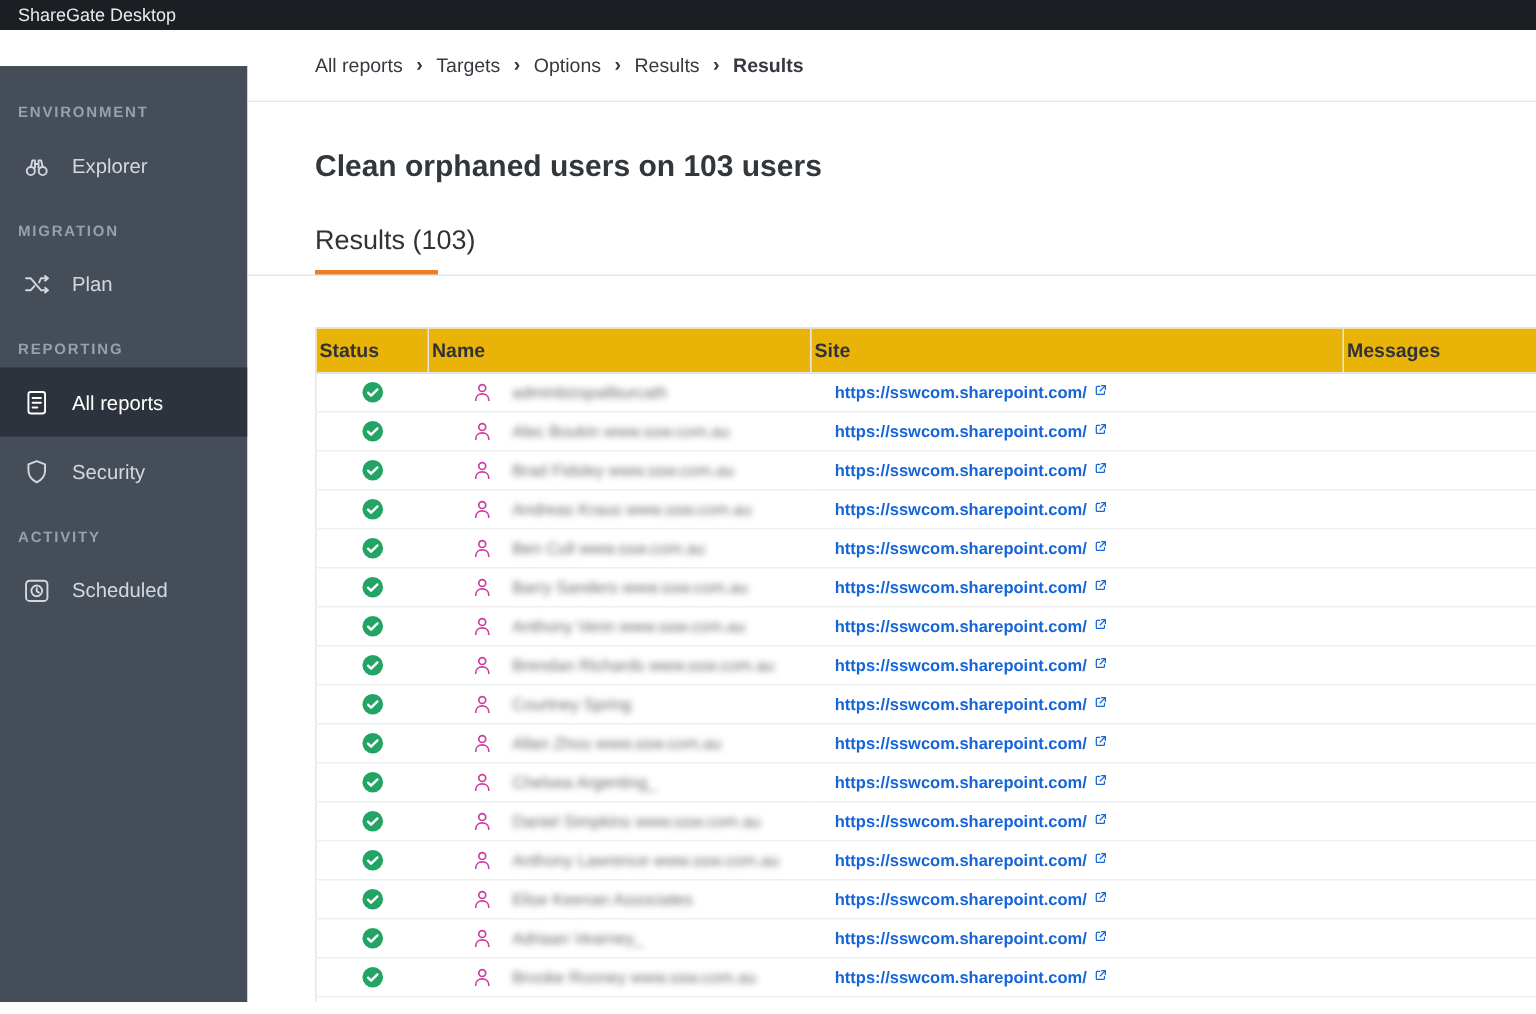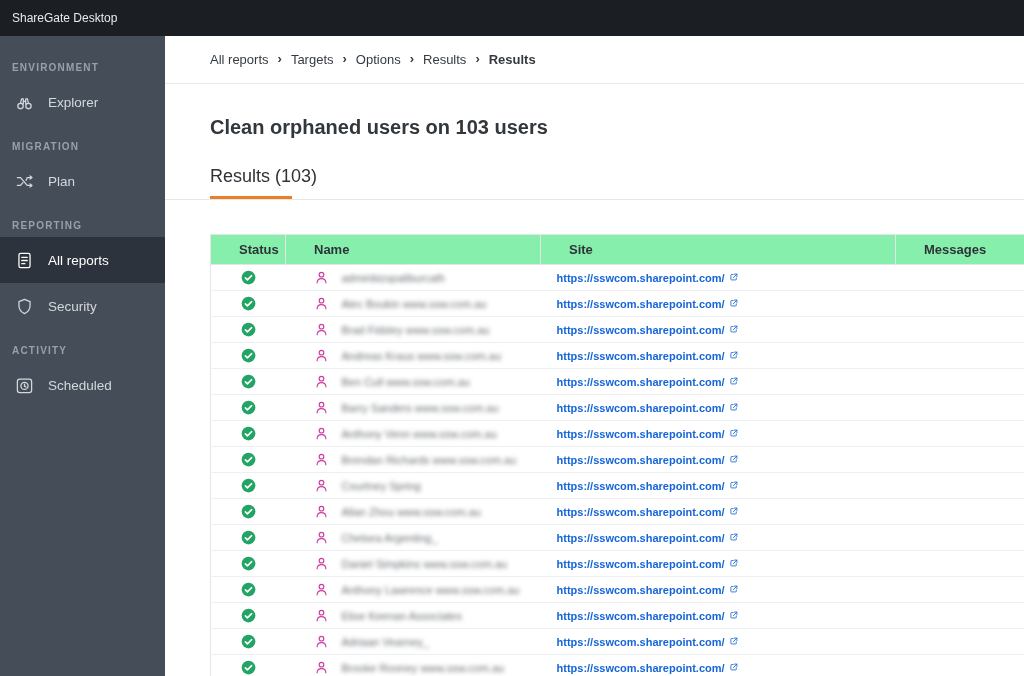--- a/index.html
+++ b/index.html
@@ -1,29 +1,29 @@
 <!DOCTYPE html>
 <html><head>
 <meta charset="utf-8">
 <style>
   * { box-sizing: border-box; margin: 0; padding: 0; }
   html, body { width: 1024px; height: 676px; overflow: hidden;
     font-family: "Liberation Sans", sans-serif; background: #fff; }
 
   
-  .titlebar { height: 36px; background: #1b1e23; color: #e9eaec;
+  .titlebar { height: 20px; background: #1b1e23; color: #e9eaec;
     display: flex; align-items: center; padding-left: 12px;
     font-size: 12px; }
 
   
   .app { display: flex; height: 648px; }
 
   
   .sidebar { width: 165px; background: #454d59; flex-shrink: 0;
-    padding-top: 10px; }
+    padding-top: 10px; margin-top: 24px; }
   .section-label { color: #98a0ab; font-size: 10px; letter-spacing: 1.2px;
     padding: 16px 0 6px 12px; font-weight: bold; }
   .nav-item { display: flex; align-items: center; height: 46px;
     color: #d4d8dd; font-size: 13.5px; gap: 14px; padding-left: 15px;
     cursor: pointer; }
   .nav-item.selected { background: #2d333c; color: #ffffff; }
   .nav-icon { width: 19px; height: 19px; display: inline-flex;
     align-items: center; justify-content: center; flex-shrink: 0; }
   .nav-icon svg { width: 19px; height: 19px; stroke: currentColor;
     fill: none; stroke-width: 1.6; stroke-linecap: round; stroke-linejoin: round; }
@@ -49,23 +49,23 @@
   .tab-divider { border-bottom: 1px solid #e5e6e8; }
 
   
   .table-wrap { margin: 34px 0 0 45px; }
   table { border-collapse: collapse; width: 814px; table-layout: fixed;
     border: 1px solid #e3e5e7; }
   col.c-status { width: 75px; }
   col.c-name   { width: 255px; }
   col.c-site   { width: 355px; }
   col.c-msg    { width: 129px; }
-  thead th { background: #86efac; border: 1px solid #e3e5e7;
+  thead th { background: #eab308; border: 1px solid #e3e5e7;
     font-size: 13px; font-weight: bold; color: #2f3337; text-align: left;
-    padding: 7px 28px; height: 30px; }
+    padding: 7px 2px; height: 30px; }
   tbody td { border-bottom: 1px solid #edeff1; height: 26px;
     padding: 0 12px; font-size: 11px; vertical-align: middle;
     overflow: hidden; white-space: nowrap; }
   td.status-cell { text-align: center; padding: 0; }
   .check-icon { display: inline-block; width: 15px; height: 15px;
     vertical-align: middle; }
   .name-cell-inner { display: flex; align-items: center; gap: 13px;
     padding-left: 16px; }
   .person-icon { width: 15px; height: 15px; flex-shrink: 0; }
   .person-icon svg { width: 15px; height: 15px; stroke: #cf3c9f;

